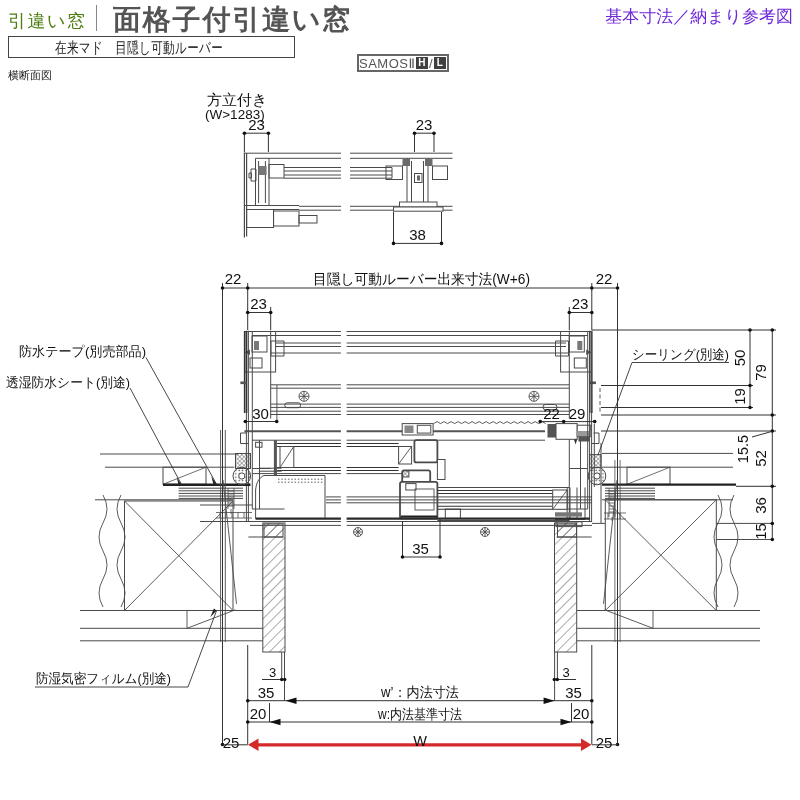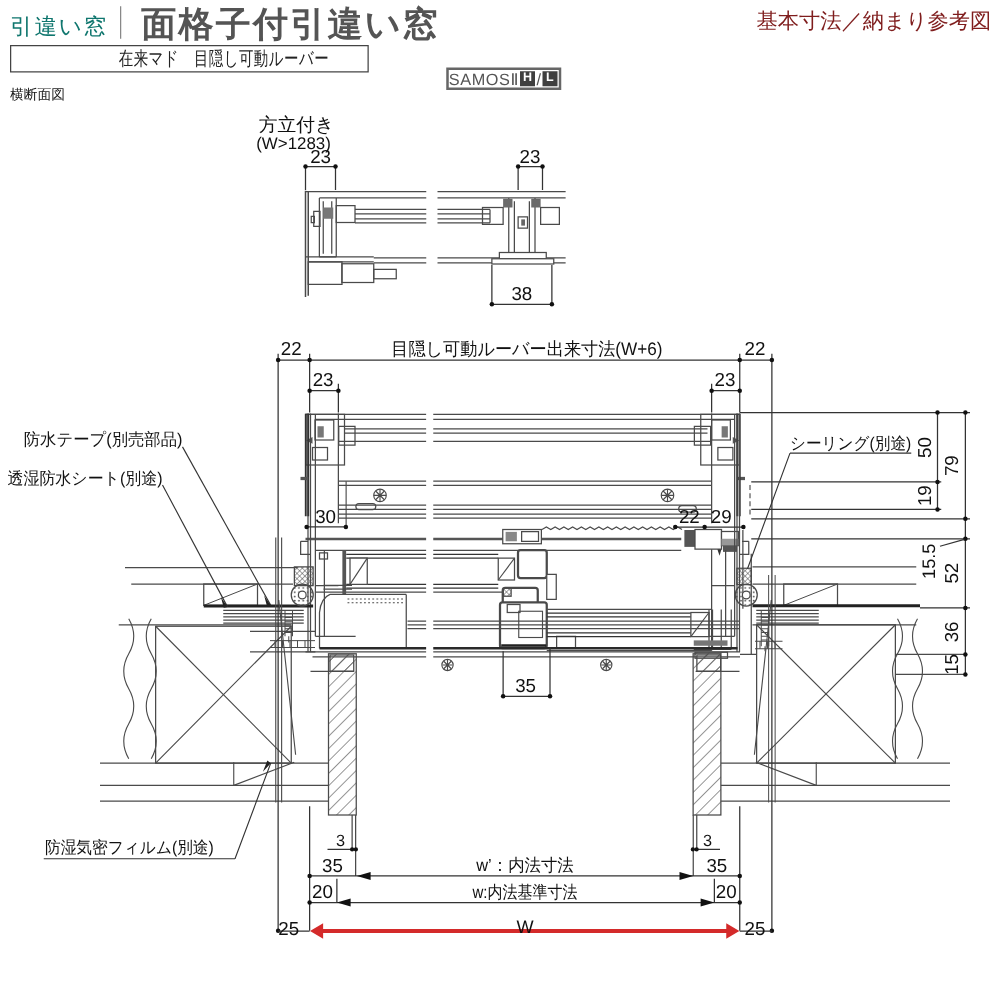--- a/index.html
+++ b/index.html
@@ -1,23 +1,23 @@
 <!DOCTYPE html>
 <html><head>
 <meta charset="utf-8">
 <style>
 html,body{margin:0;padding:0;background:#fff;width:800px;height:800px;overflow:hidden;}
 body{font-family:"Liberation Sans",sans-serif;position:relative;}
-#hdr1{position:absolute;left:8px;top:9px;font-size:18px;color:#0f766e;letter-spacing:1.5px;}
+#hdr1{position:absolute;left:8px;top:9px;font-size:18px;color:#4d7c0f;letter-spacing:1.5px;}
 #hdrbar{position:absolute;left:96px;top:5px;width:1px;height:26px;background:#888;}
 #hdr2{position:absolute;left:113px;top:1px;font-size:28px;font-weight:bold;color:#545454;letter-spacing:1.8px;}
 #samos{position:absolute;left:357px;top:10px;width:88px;height:14px;border:2px solid #666;display:flex;align-items:center;justify-content:center;font-size:13px;color:#555;letter-spacing:0.5px;margin-top:44px;}
 #samos .bx{display:inline-block;background:#3f3f3f;color:#fff;font-size:10px;font-weight:bold;width:12px;height:12px;line-height:12px;text-align:center;margin:0 1px;}
-#hdr3{position:absolute;right:7px;top:5px;font-size:17px;color:#7f1d1d;}
-#box2{position:absolute;left:8px;top:36px;width:287px;height:22px;border:1px solid #444;font-size:15.5px;color:#222;line-height:22px;padding-left:86px;box-sizing:border-box;letter-spacing:0.5px;white-space:nowrap;overflow:visible;}
+#hdr3{position:absolute;right:7px;top:5px;font-size:17px;color:#6d28d9;}
+#box2{position:absolute;left:8px;top:36px;width:287px;height:22px;border:1px solid #444;font-size:15.5px;color:#222;line-height:22px;padding-left:46px;box-sizing:border-box;letter-spacing:0.5px;white-space:nowrap;overflow:visible;}
 #hdr4{position:absolute;left:8px;top:68px;font-size:11px;color:#1a1a1a;}
 svg{position:absolute;left:0;top:0;}
 text{font-family:"Liberation Sans",sans-serif;fill:#111;}
 </style>
 </head>
 <body>
 <div id="hdr1">引違い窓</div>
 <div id="hdrbar"></div>
 <div id="hdr2">面格子付引違い窓</div>
 <div id="samos">SAMOSⅡ<span class="bx">H</span>/<span class="bx">L</span></div>

